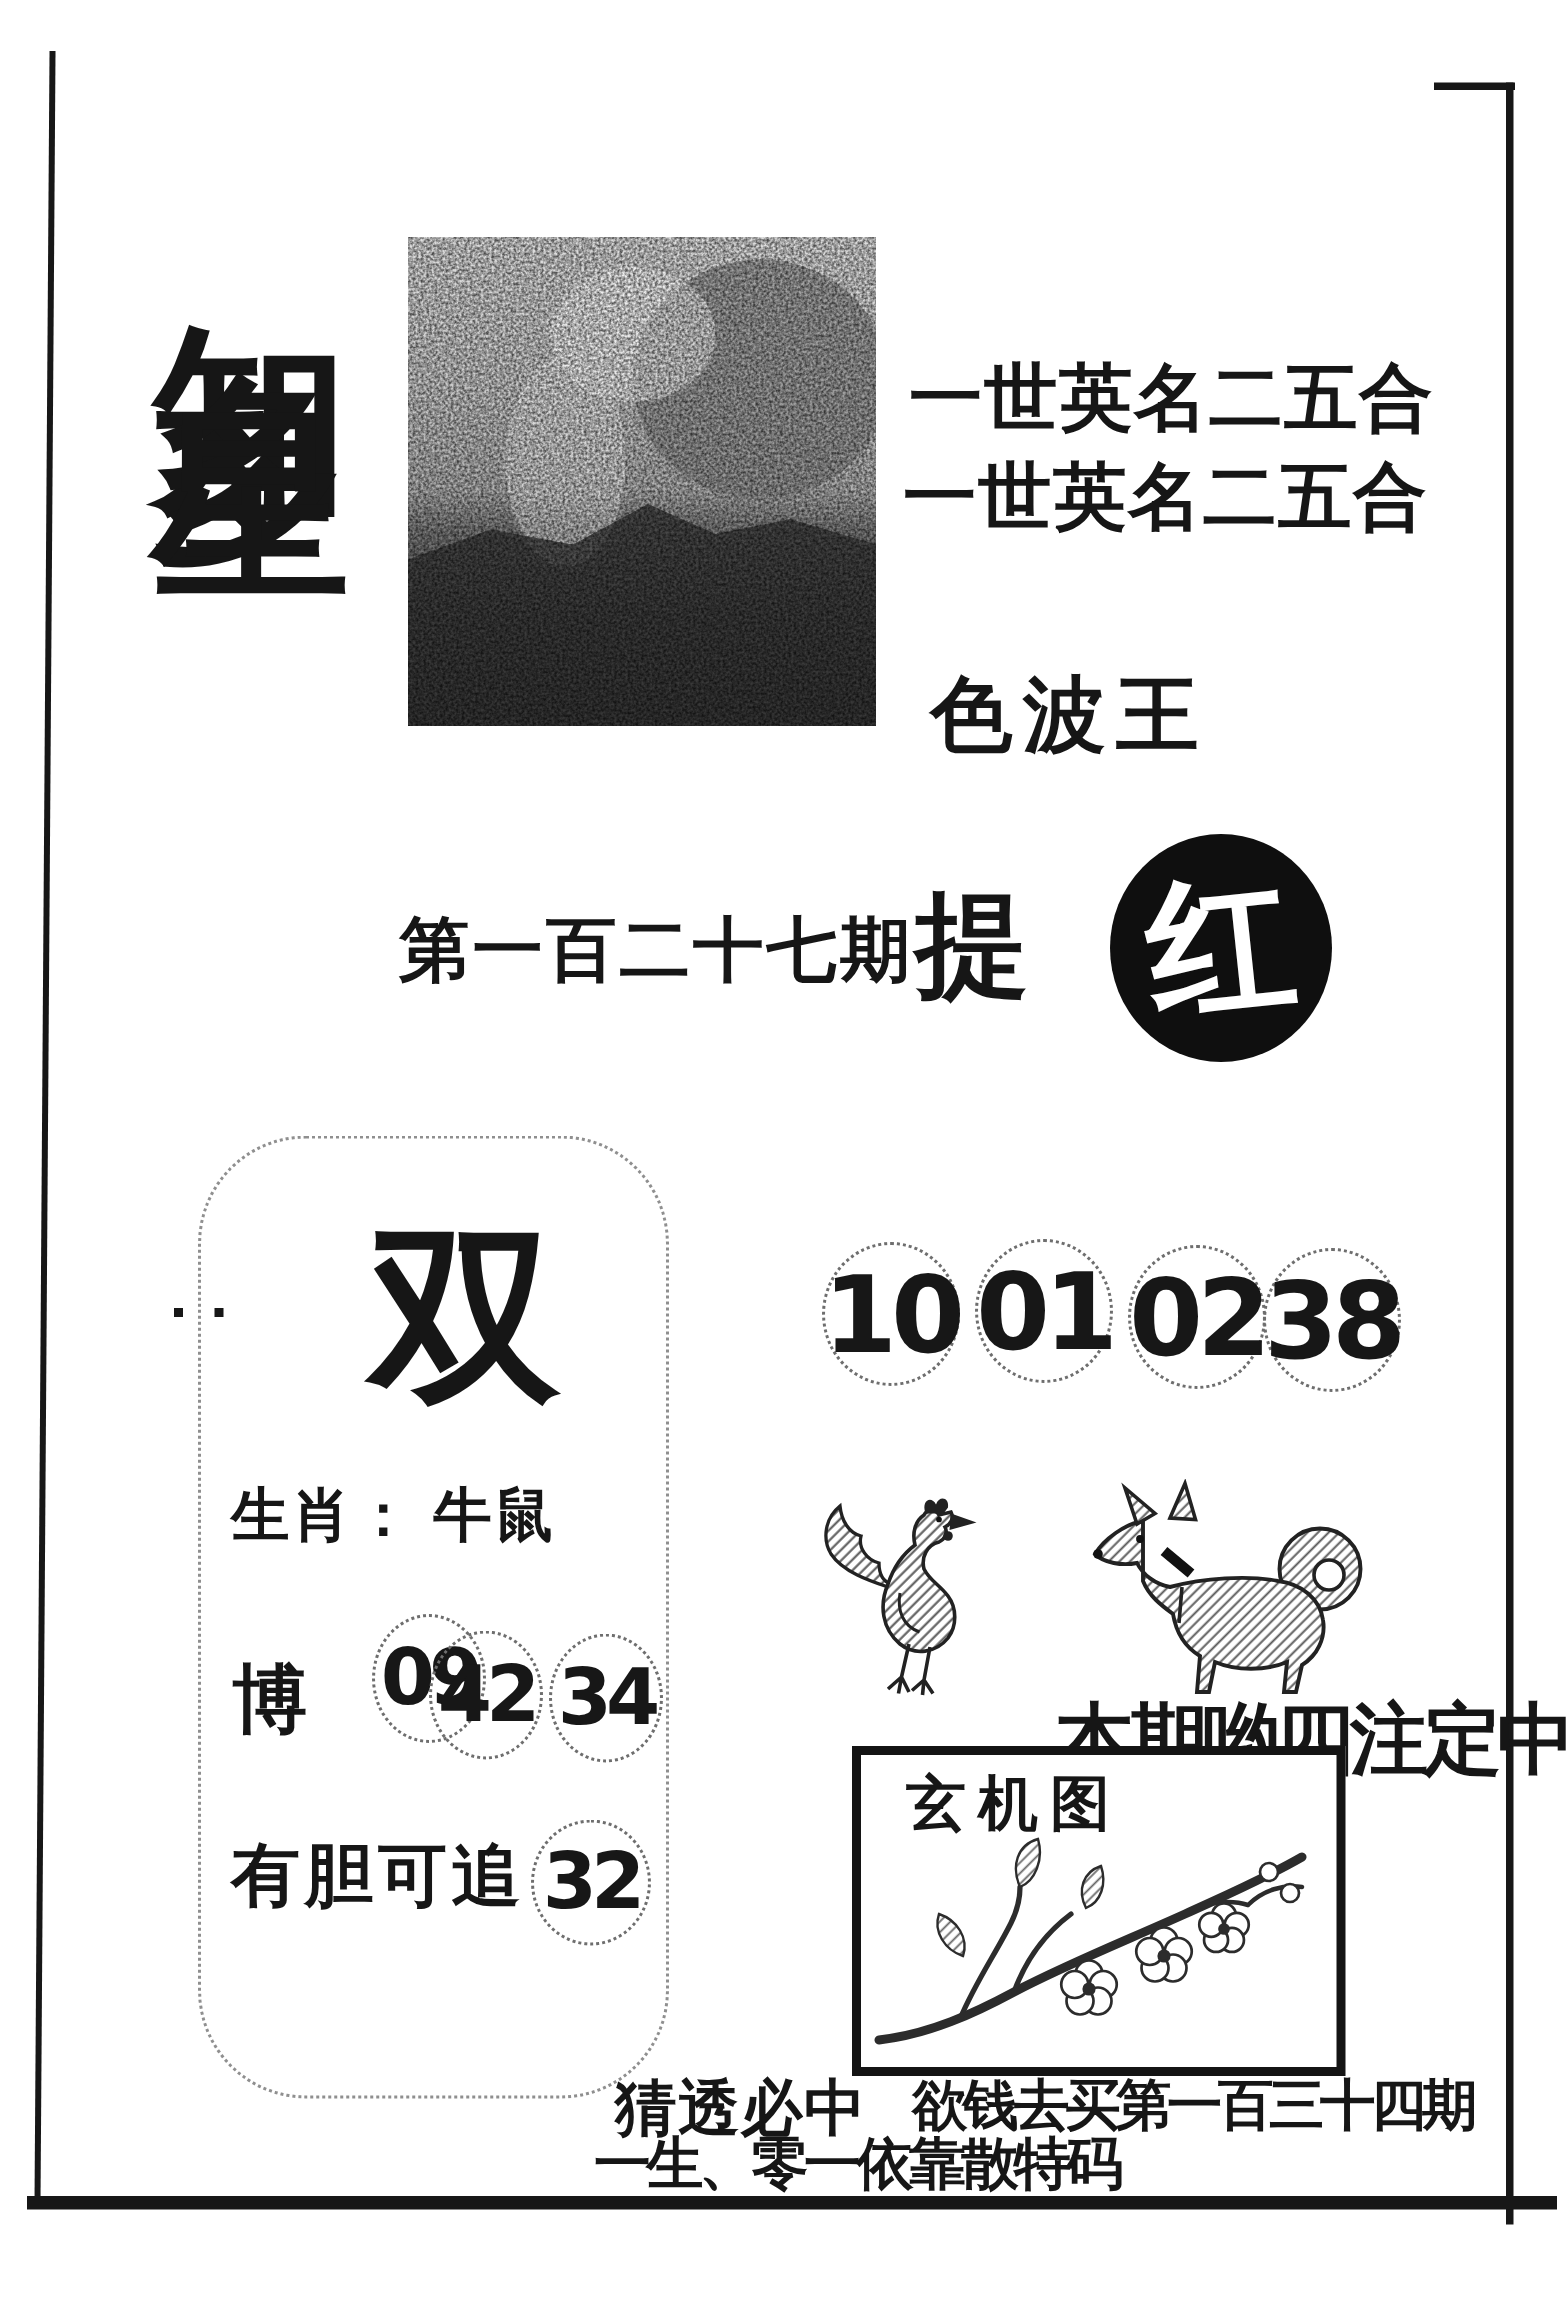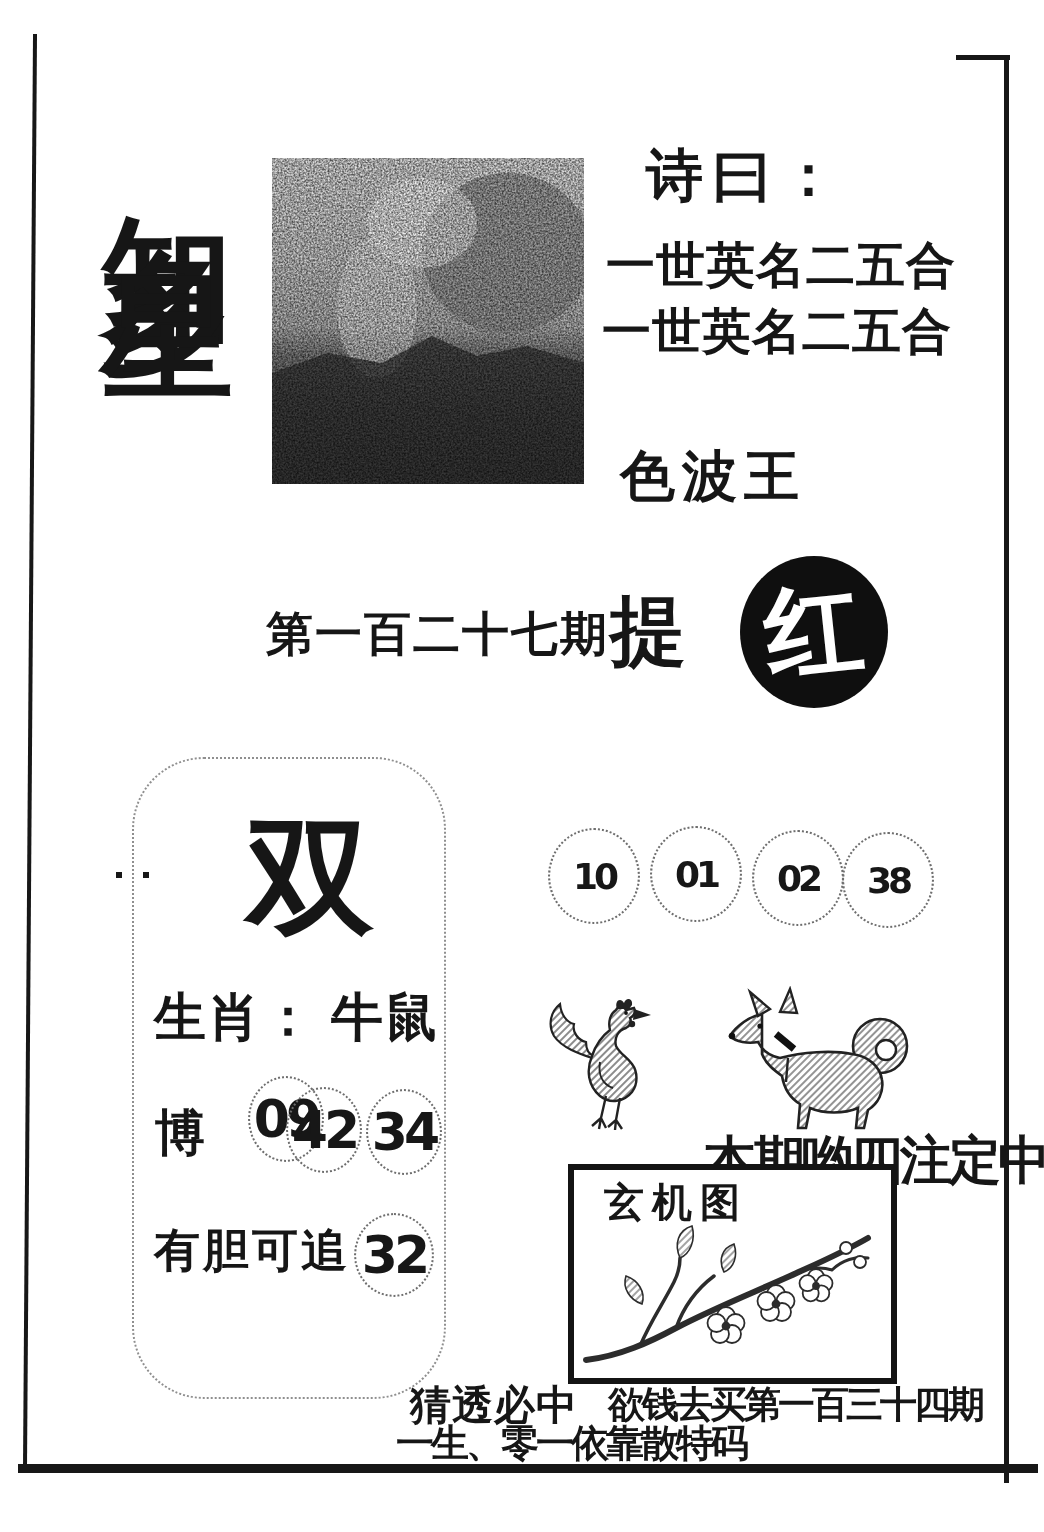--- a/index.html
+++ b/index.html
@@ -18,21 +18,21 @@
     writing-mode:vertical-rl;text-orientation:upright;
     font-size:134px;font-weight:700;letter-spacing:30px;line-height:1;
   }
   
   .num-circle{
     border:2px dotted #6e6e6e;border-radius:50%;
     display:flex;align-items:center;justify-content:center;
     font-family:"DejaVu Sans","Liberation Sans",sans-serif;font-weight:700;
     color:#171717;background:transparent;
   }
-  .lianma-circle{width:88px;height:92px;font-size:36px;letter-spacing:-4px;}
+  .lianma-circle{width:88px;height:92px;font-size:71px;letter-spacing:-4px;}
   .bo-circle{width:72px;height:82px;font-size:52px;letter-spacing:-4px;}
   .chase-circle{width:76px;height:80px;font-size:52px;letter-spacing:-4px;}
   
   .stamp{
     width:148px;height:152px;border-radius:50%;background:#0f0f0f;
     display:flex;align-items:center;justify-content:center;
   }
   .stamp span{color:#ffffff;font-size:98px;font-weight:700;transform:rotate(-6deg);}
   
   .panel{
@@ -72,21 +72,20 @@
       </defs>
       <rect x="0" y="0" width="312" height="326" fill="url(#pg)"></rect>
       <ellipse cx="235" cy="95" rx="85" ry="80" fill="#8f8f8f" opacity="0.75"></ellipse>
       <ellipse cx="150" cy="65" rx="55" ry="45" fill="#ffffff" opacity="0.55"></ellipse>
       <ellipse cx="105" cy="150" rx="40" ry="70" fill="#eeeeee" opacity="0.5"></ellipse>
       <path d="M0,215 L55,195 110,205 160,178 205,198 255,188 312,205 L312,326 L0,326 Z" fill="#3a3a3a" opacity="0.8"></path>
       <rect x="0" y="0" width="312" height="326" filter="url(#grain)" opacity="0.65"></rect>
     </svg>
   </div>
 
-  <div class="abs cn" style="left:646px;top:146px;font-size:57px;letter-spacing:10px;">诗曰：</div>
   <div class="abs cn" style="left:606px;top:240px;font-size:49px;letter-spacing:1px;">一世英名二五合</div>
   <div class="abs cn" style="left:602px;top:306px;font-size:49px;letter-spacing:1px;">一世英名二五合</div>
 
   <div class="abs cn" style="left:620px;top:448px;font-size:55px;letter-spacing:7px;">色波王</div>
 
   <div class="abs cn" style="left:266px;top:610px;font-size:47px;letter-spacing:2px;">第一百二十七期</div>
   <div class="abs cn" style="left:610px;top:592px;font-size:76px;">提</div>
   <div class="abs stamp" style="left:740px;top:556px;">
     <span>红</span>
   </div>
@@ -194,21 +193,21 @@
           </g>
           <circle cx="268" cy="40" r="6"></circle>
           <circle cx="282" cy="54" r="6"></circle>
         </g>
       </svg>
     </div>
   </div>
 
   <div class="abs panel" style="left:132px;top:757px;width:310px;height:638px;">
     <div class="abs cn" style="left:112px;top:52px;font-size:128px;">双</div>
-    <div class="abs cn" style="left:20px;top:232px;font-size:52px;letter-spacing:2px;">生肖： 牛鼠</div>
+    <div class="abs cn" style="left:20px;top:232px;font-size:39px;letter-spacing:2px;">生肖： 牛鼠</div>
     <div class="abs cn" style="left:21px;top:348px;font-size:50px;">博</div>
     <div class="abs num-circle bo-circle" style="left:68px;top:317px;margin-left:46px;">
         <span>09</span>
       </div>
     <div class="abs num-circle bo-circle" style="left:152px;top:328px;">
         <span>42</span>
       </div>
     <div class="abs num-circle bo-circle" style="left:232px;top:330px;">
         <span>34</span>
       </div>

